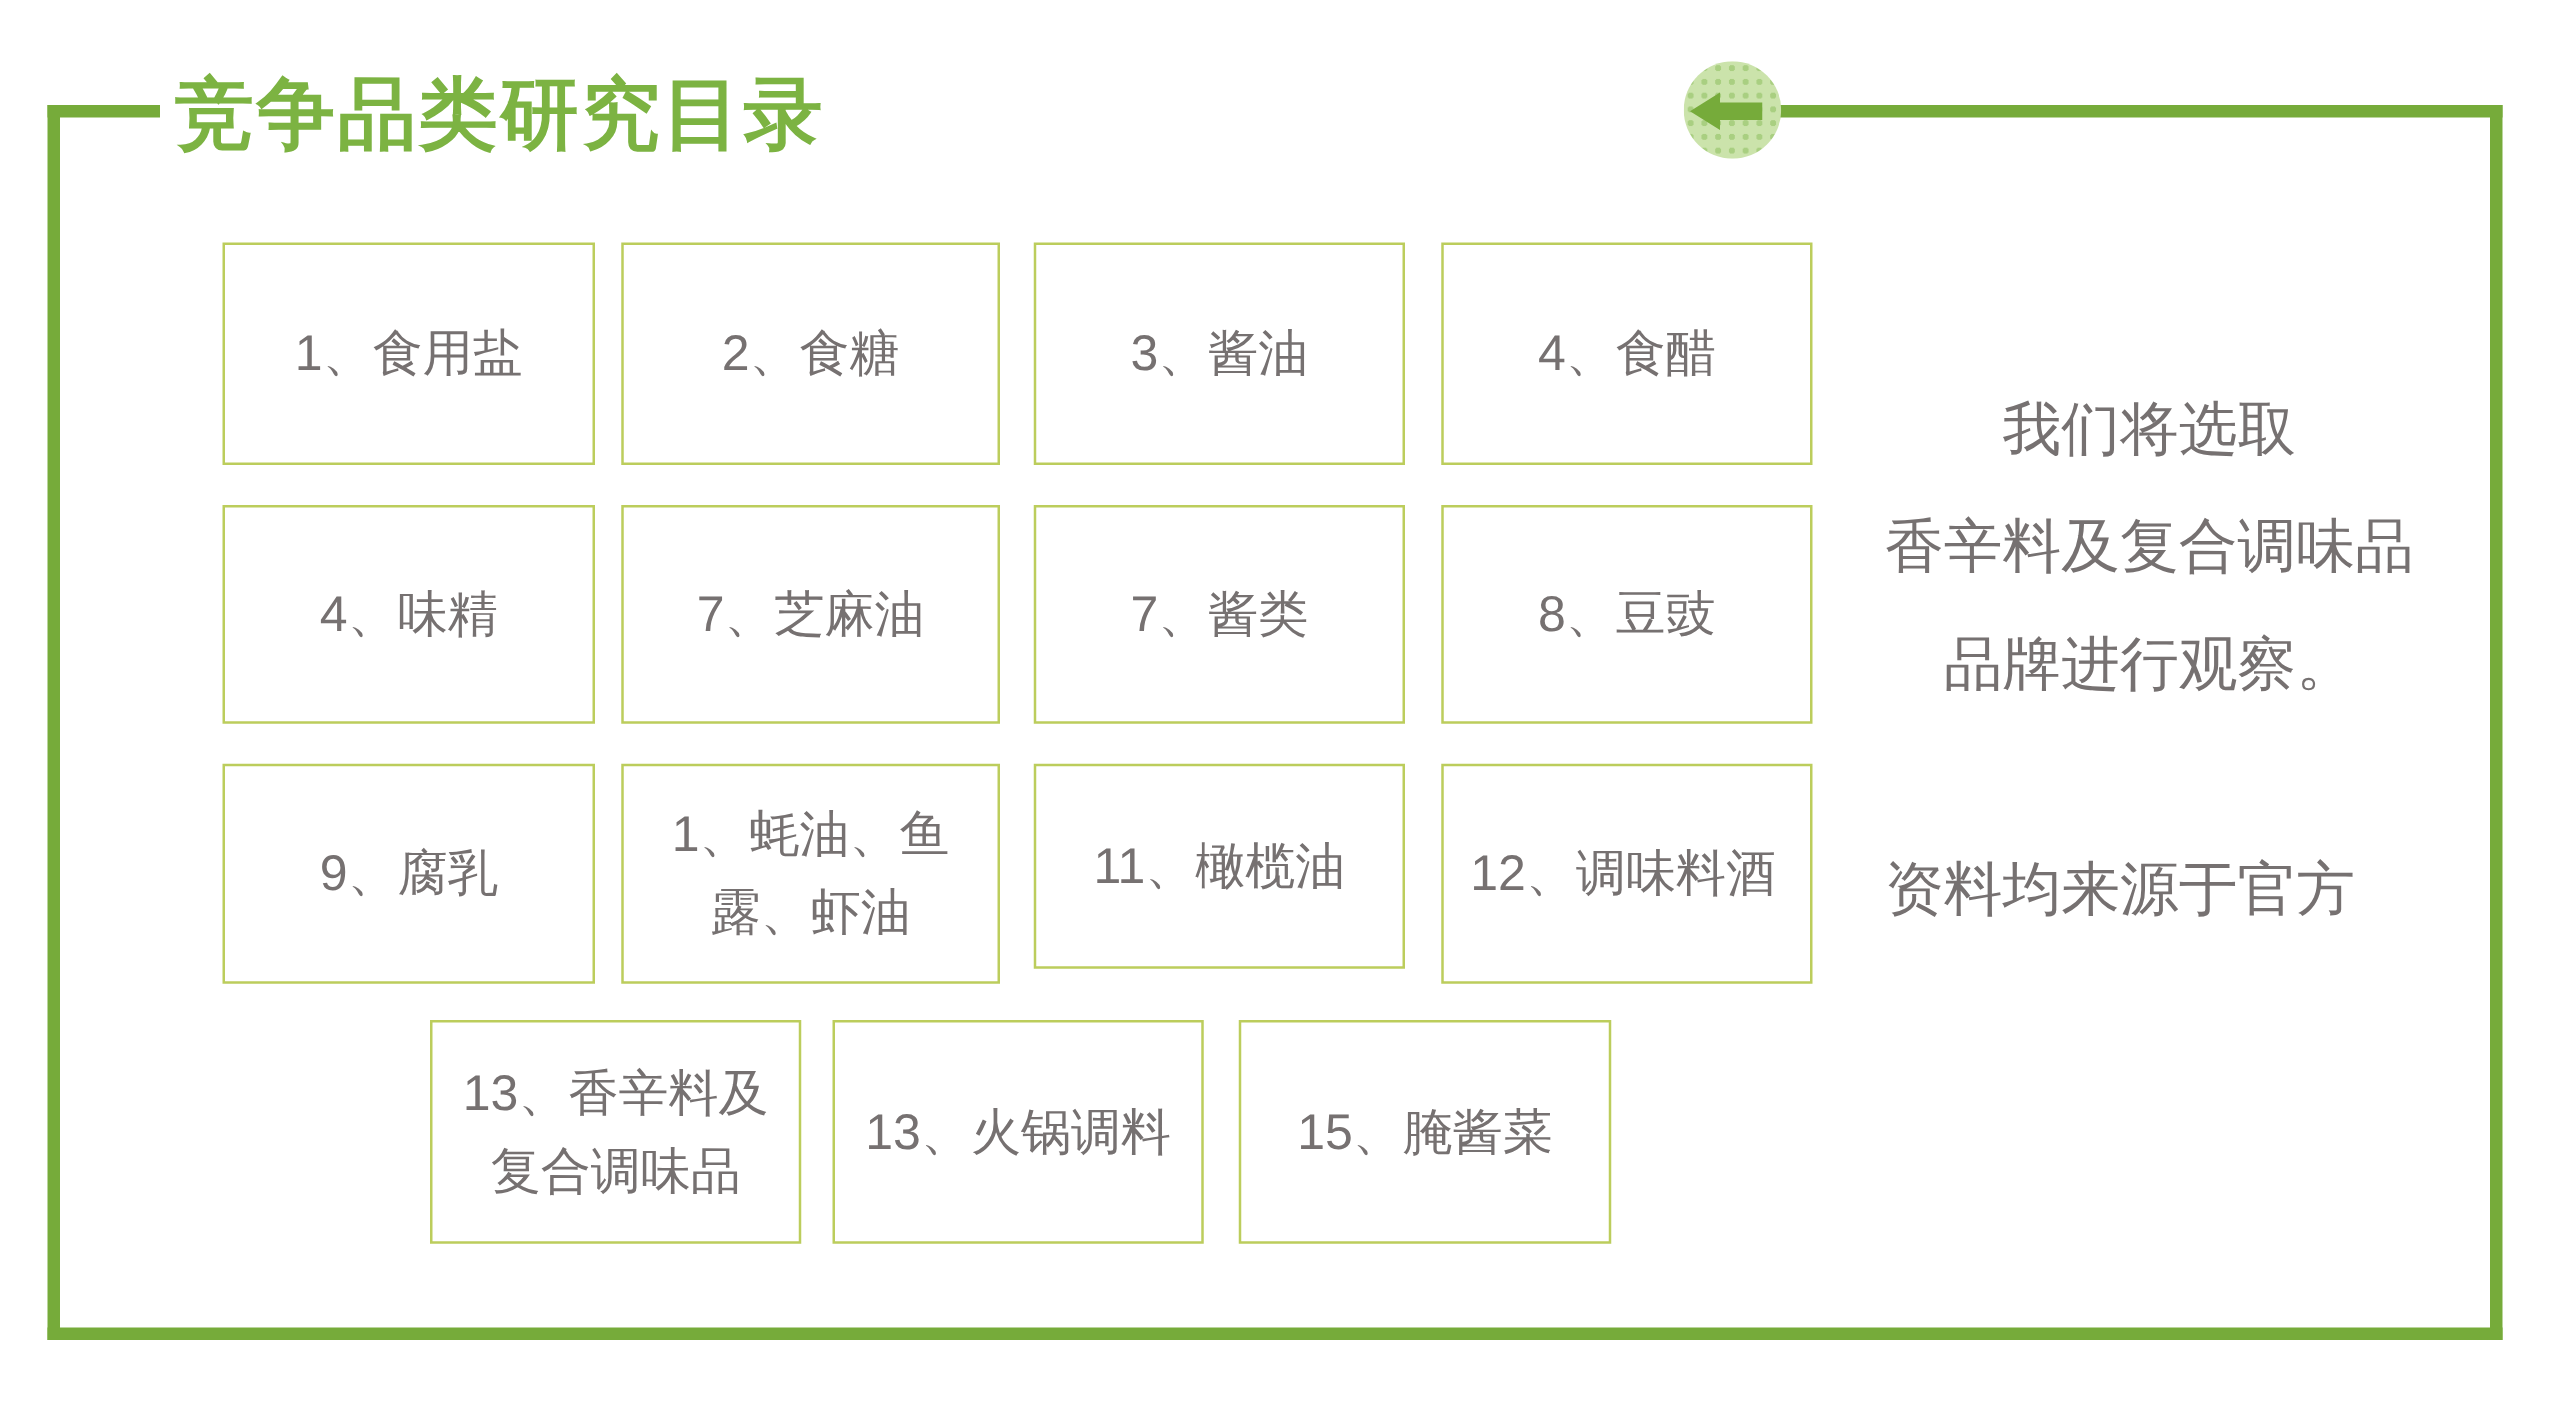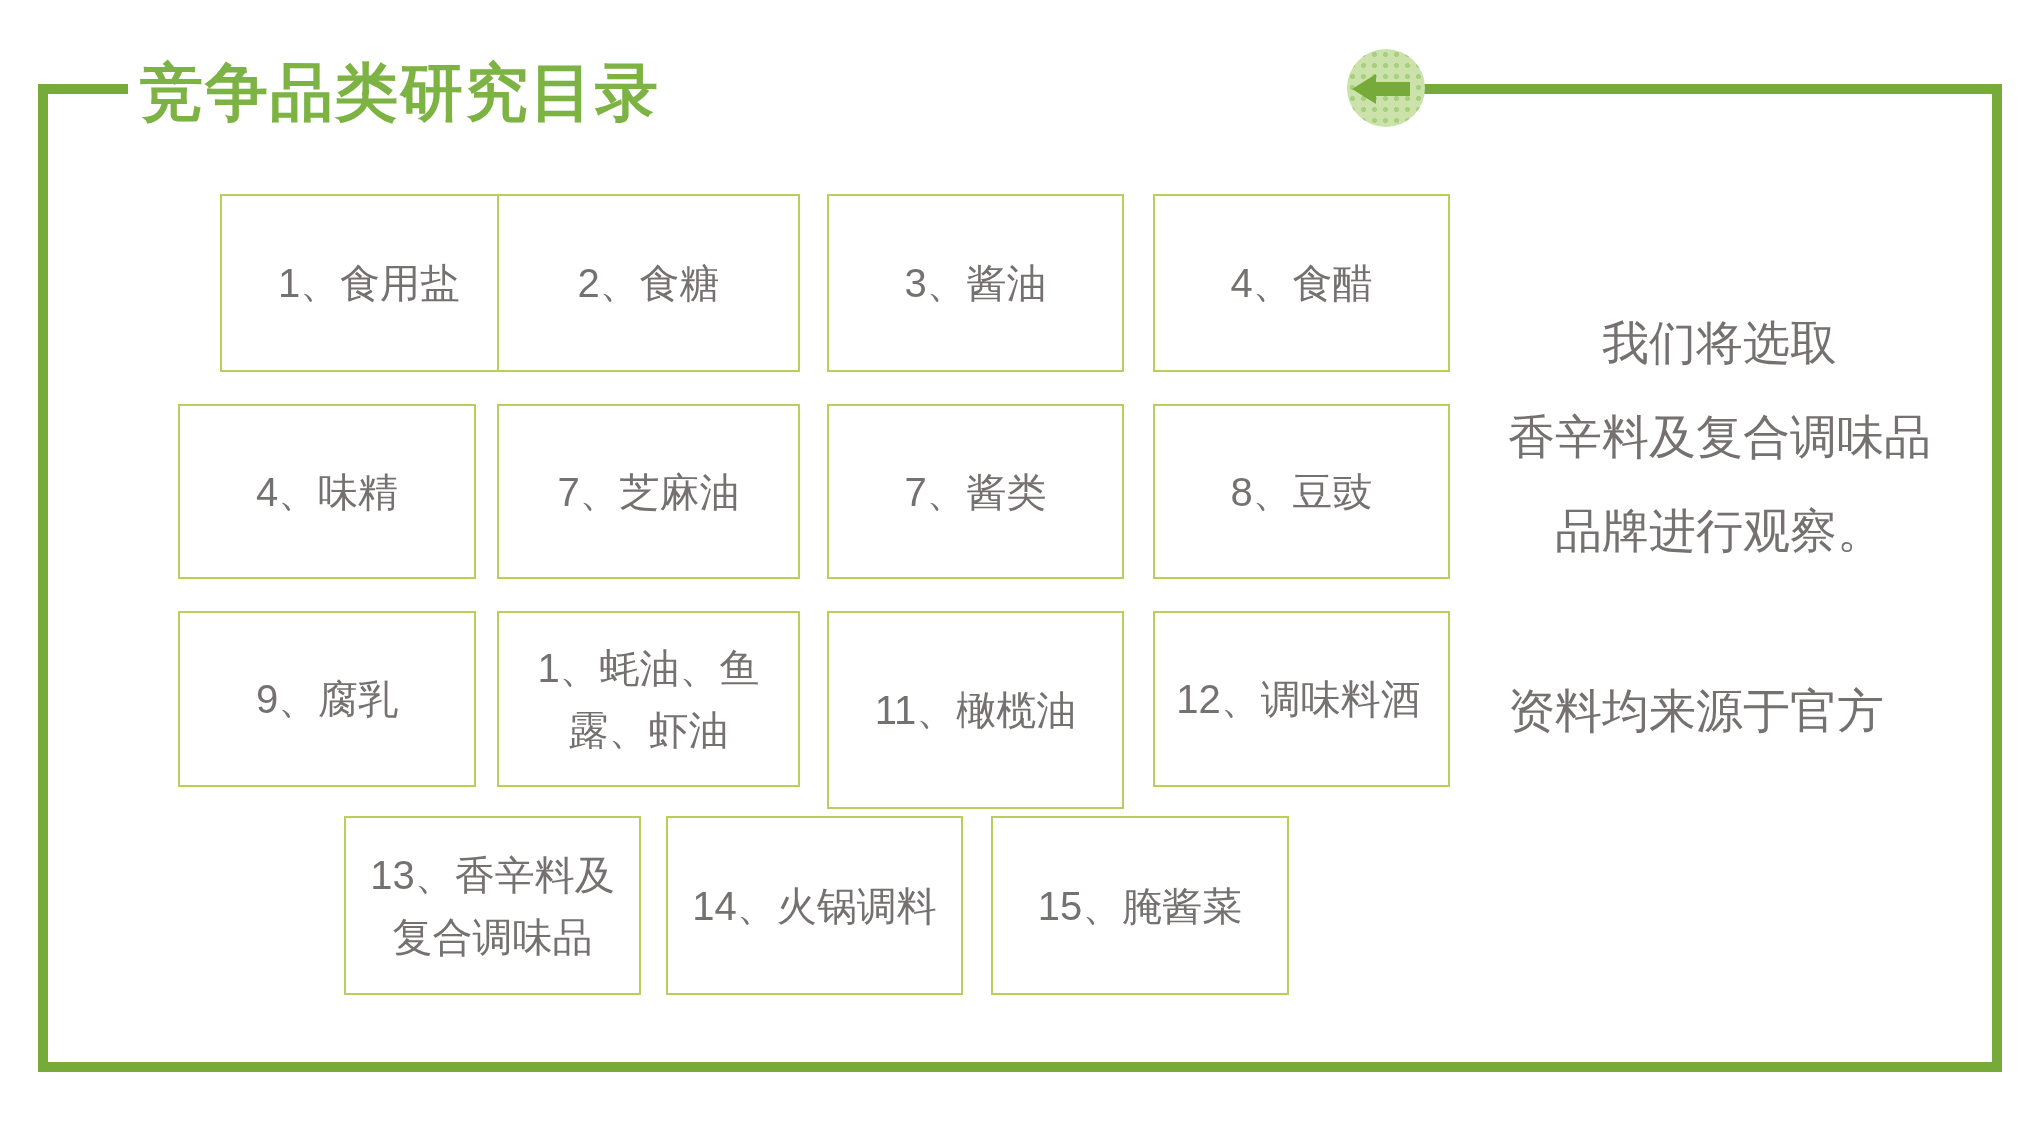--- a/index.html
+++ b/index.html
@@ -68,37 +68,37 @@
   <div class="frame-seg" style="left:1992px;top:84px;width:10px;height:988px;"></div>
   <div class="frame-seg" style="left:38px;top:1062px;width:1964px;height:10px;"></div>
 
   <div class="slide-title">竞争品类研究目录</div>
 
   <div class="back-circle"></div>
   <svg class="back-arrow" viewBox="0 0 58 36">
     <polygon points="0,18 24,3 24,11 58,11 58,25 24,25 24,33" fill="currentColor"></polygon>
   </svg>
 
-  <div class="cat-box" style="left:178px;top:194px;width:298px;height:178px;margin-left:42px;">1、食用盐</div>
+  <div class="cat-box" style="left:178px;top:194px;width:298px;height:178px;">1、食用盐</div>
   <div class="cat-box" style="left:497px;top:194px;width:303px;height:178px;">2、食糖</div>
   <div class="cat-box" style="left:827px;top:194px;width:297px;height:178px;">3、酱油</div>
   <div class="cat-box" style="left:1153px;top:194px;width:297px;height:178px;">4、食醋</div>
 
   <div class="cat-box" style="left:178px;top:404px;width:298px;height:175px;">4、味精</div>
   <div class="cat-box" style="left:497px;top:404px;width:303px;height:175px;">7、芝麻油</div>
   <div class="cat-box" style="left:827px;top:404px;width:297px;height:175px;">7、酱类</div>
   <div class="cat-box" style="left:1153px;top:404px;width:297px;height:175px;">8、豆豉</div>
 
   <div class="cat-box" style="left:178px;top:611px;width:298px;height:176px;">9、腐乳</div>
   <div class="cat-box" style="left:497px;top:611px;width:303px;height:176px;">1、蚝油、鱼露、虾油</div>
-  <div class="cat-box" style="left:827px;top:611px;width:297px;height:198px;">11、橄榄油</div>
+  <div class="cat-box" style="left:827px;top:611px;width:297px;height:164px;">11、橄榄油</div>
   <div class="cat-box" style="left:1153px;top:611px;width:297px;height:176px;padding-left:12px;">12、调味料酒</div>
 
   <div class="cat-box" style="left:344px;top:816px;width:297px;height:179px;">13、香辛料及复合调味品</div>
-  <div class="cat-box" style="left:666px;top:816px;width:297px;height:179px;">14、火锅调料</div>
+  <div class="cat-box" style="left:666px;top:816px;width:297px;height:179px;">13、火锅调料</div>
   <div class="cat-box" style="left:991px;top:816px;width:298px;height:179px;">15、腌酱菜</div>
 
   <div class="side-note" style="top:296px;text-align:center;">
     <span class="line">我们将选取</span>
     <span class="line">香辛料及复合调味品</span>
     <span class="line">品牌进行观察。</span>
   </div>
   <div class="side-note" style="top:664px;">
     <span class="line">资料均来源于官方</span>
   </div>

